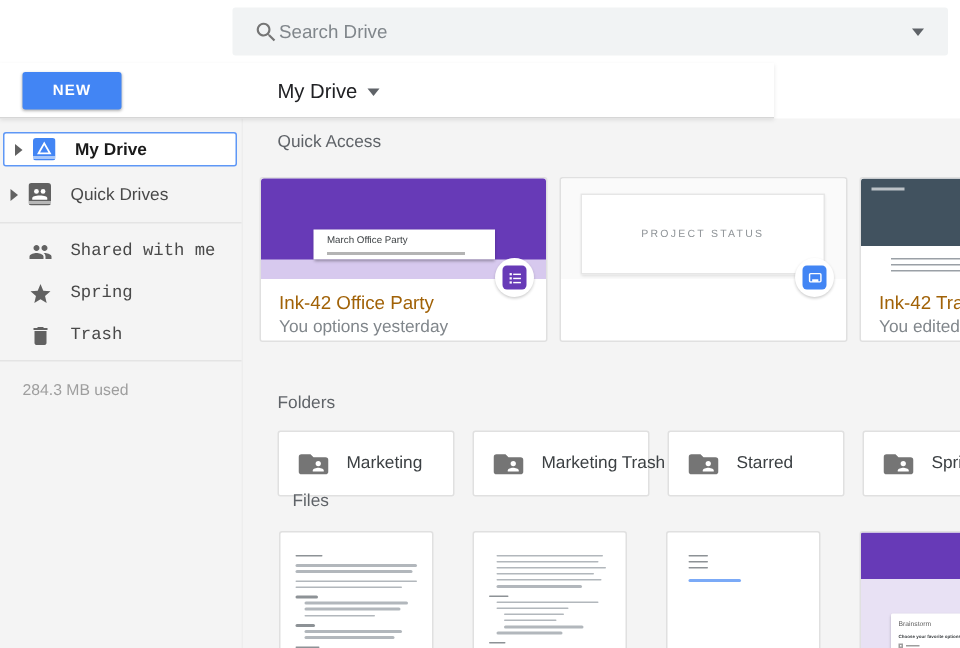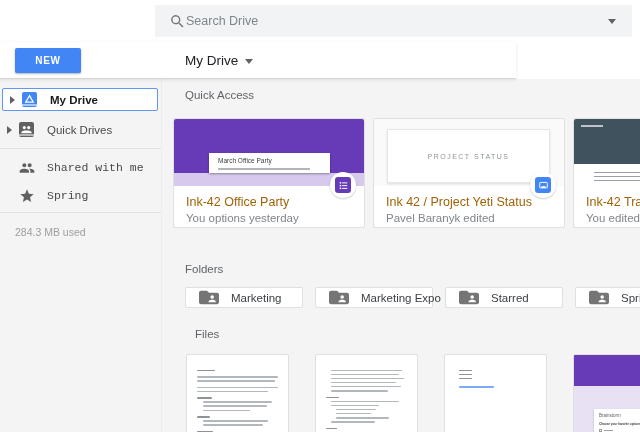--- a/index.html
+++ b/index.html
@@ -71,21 +71,21 @@
 
   
   .t-deck { background:#fff; }
   .deck-dark { position:absolute; left:0; right:0; top:0; height:45px; background:#41525f; }
   .deck-bar { position:absolute; left:7px; top:6px; width:22px; height:2px; background:rgba(255,255,255,.65); }
   .deck-lines { position:absolute; left:20px; top:50px; }
   .dln { height:1.5px; background:#9aa0a6; margin-top:2.6px; }
 
   
   .folder-row { position:absolute; left:23px; top:208px; display:flex; gap:12px; }
-  .folder-tile { width:118px; height:21px; background:#fff; border:1px solid #e0e0e0; border-radius:2px; display:flex; align-items:center; cursor:pointer; flex:none; }
+  .folder-tile { width:118px; height:44px; background:#fff; border:1px solid #e0e0e0; border-radius:2px; display:flex; align-items:center; cursor:pointer; flex:none; }
   .folder-ic { width:20px; height:17px; margin-left:13px; display:inline-flex; flex:none; }
   .folder-name { margin-left:12px; font-size:11.5px; color:#3c4043; white-space:nowrap; }
 
   
   .files-row { position:absolute; left:24px; top:275px; display:flex; gap:26px; }
   .file-card { width:103px; height:133px; background:#fff; border:1px solid #e0e0e0; border-radius:2px 2px 0 0; overflow:hidden; position:relative; cursor:pointer; flex:none; }
   .doc-pad { padding:12px 10px 0 10px; }
   .ln { height:1.5px; background:#b2b7bc; margin-top:2.6px; border-radius:1px; }
   .hd { background:#8d9296; }
   .blue-ln { background:#7baaf7; height:2px; }
@@ -166,20 +166,28 @@
         <span class="nav-label">Shared with me</span>
       </div>
       <div class="nav-item low">
         <span class="nav-ic2">
           <svg viewBox="0 0 24 24" width="16" height="16">
               <path fill="#616161" d="M12 17.27 18.18 21l-1.64-7.03L22 9.24l-7.19-.61L12 2 9.19 8.63 2 9.24l5.46 4.73L5.82 21z"></path>
             </svg>
         </span>
         <span class="nav-label">Spring</span>
       </div>
+      <div class="nav-item low">
+        <span class="nav-ic2">
+          <svg viewBox="0 0 24 24" width="16" height="16">
+              <path fill="#616161" d="M6 19c0 1.1.9 2 2 2h8c1.1 0 2-.9 2-2V7H6v12zM19 4h-3.5l-1-1h-5l-1 1H5v2h14V4z"></path>
+            </svg>
+        </span>
+        <span class="nav-label">Trash</span>
+      </div>
       <div class="sb-div2"></div>
       <div class="storage">284.3 MB used</div>
     </nav>
 
     <main class="content">
 
       <div class="sec-label" style="left:23px; top:10px;">Quick Access</div>
 
       <div class="qa-row">
 
@@ -216,24 +224,20 @@
             </div>
           </div>
           <div class="badge">
             <span class="badge-sq" style="background:#4285f4;">
               <svg viewBox="0 0 16 16" width="11" height="11">
                   <rect x="2.5" y="3.5" width="11" height="8" rx="1" fill="none" stroke="#fff" stroke-width="1.4"></rect>
                   <rect x="5" y="9" width="6" height="2.5" fill="#fff"></rect>
                 </svg>
             </span>
           </div>
-          <div class="qa-meta">
-            <div class="qa-title">Ink 42 / Project Yeti Status</div>
-            <div class="qa-sub">Pavel Baranyk edited</div>
-          </div>
         </div>
 
         <div class="qa-card">
           <div class="qa-thumb t-deck">
             <div class="deck-dark">
               <div class="deck-bar"></div>
             </div>
             <div class="deck-lines">
               <div class="dln" style="width:62px;"></div>
               <div class="dln" style="width:74px;"></div>
@@ -261,21 +265,21 @@
           <span class="folder-name">Marketing</span>
         </div>
         <div class="folder-tile">
           <span class="folder-ic">
             <svg viewBox="0 0 24 20" width="20" height="17">
                 <path fill="#757575" d="M9.6 2H2.4C1.1 2 0 3 0 4.3v11.4C0 17 1.1 18 2.4 18h19.2c1.3 0 2.4-1 2.4-2.3V6.6c0-1.3-1.1-2.3-2.4-2.3H12L9.6 2z"></path>
                 <circle cx="15.8" cy="9.4" r="2.1" fill="#fff"></circle>
                 <path d="M20.2 15c0-1.5-2.9-2.2-4.4-2.2s-4.4.7-4.4 2.2v.7h8.8V15z" fill="#fff"></path>
               </svg>
           </span>
-          <span class="folder-name">Marketing Expo</span>
+          <span class="folder-name">Marketing Trash</span>
         </div>
         <div class="folder-tile">
           <span class="folder-ic">
             <svg viewBox="0 0 24 20" width="20" height="17">
                 <path fill="#757575" d="M9.6 2H2.4C1.1 2 0 3 0 4.3v11.4C0 17 1.1 18 2.4 18h19.2c1.3 0 2.4-1 2.4-2.3V6.6c0-1.3-1.1-2.3-2.4-2.3H12L9.6 2z"></path>
                 <circle cx="15.8" cy="9.4" r="2.1" fill="#fff"></circle>
                 <path d="M20.2 15c0-1.5-2.9-2.2-4.4-2.2s-4.4.7-4.4 2.2v.7h8.8V15z" fill="#fff"></path>
               </svg>
           </span>
           <span class="folder-name">Starred</span>

